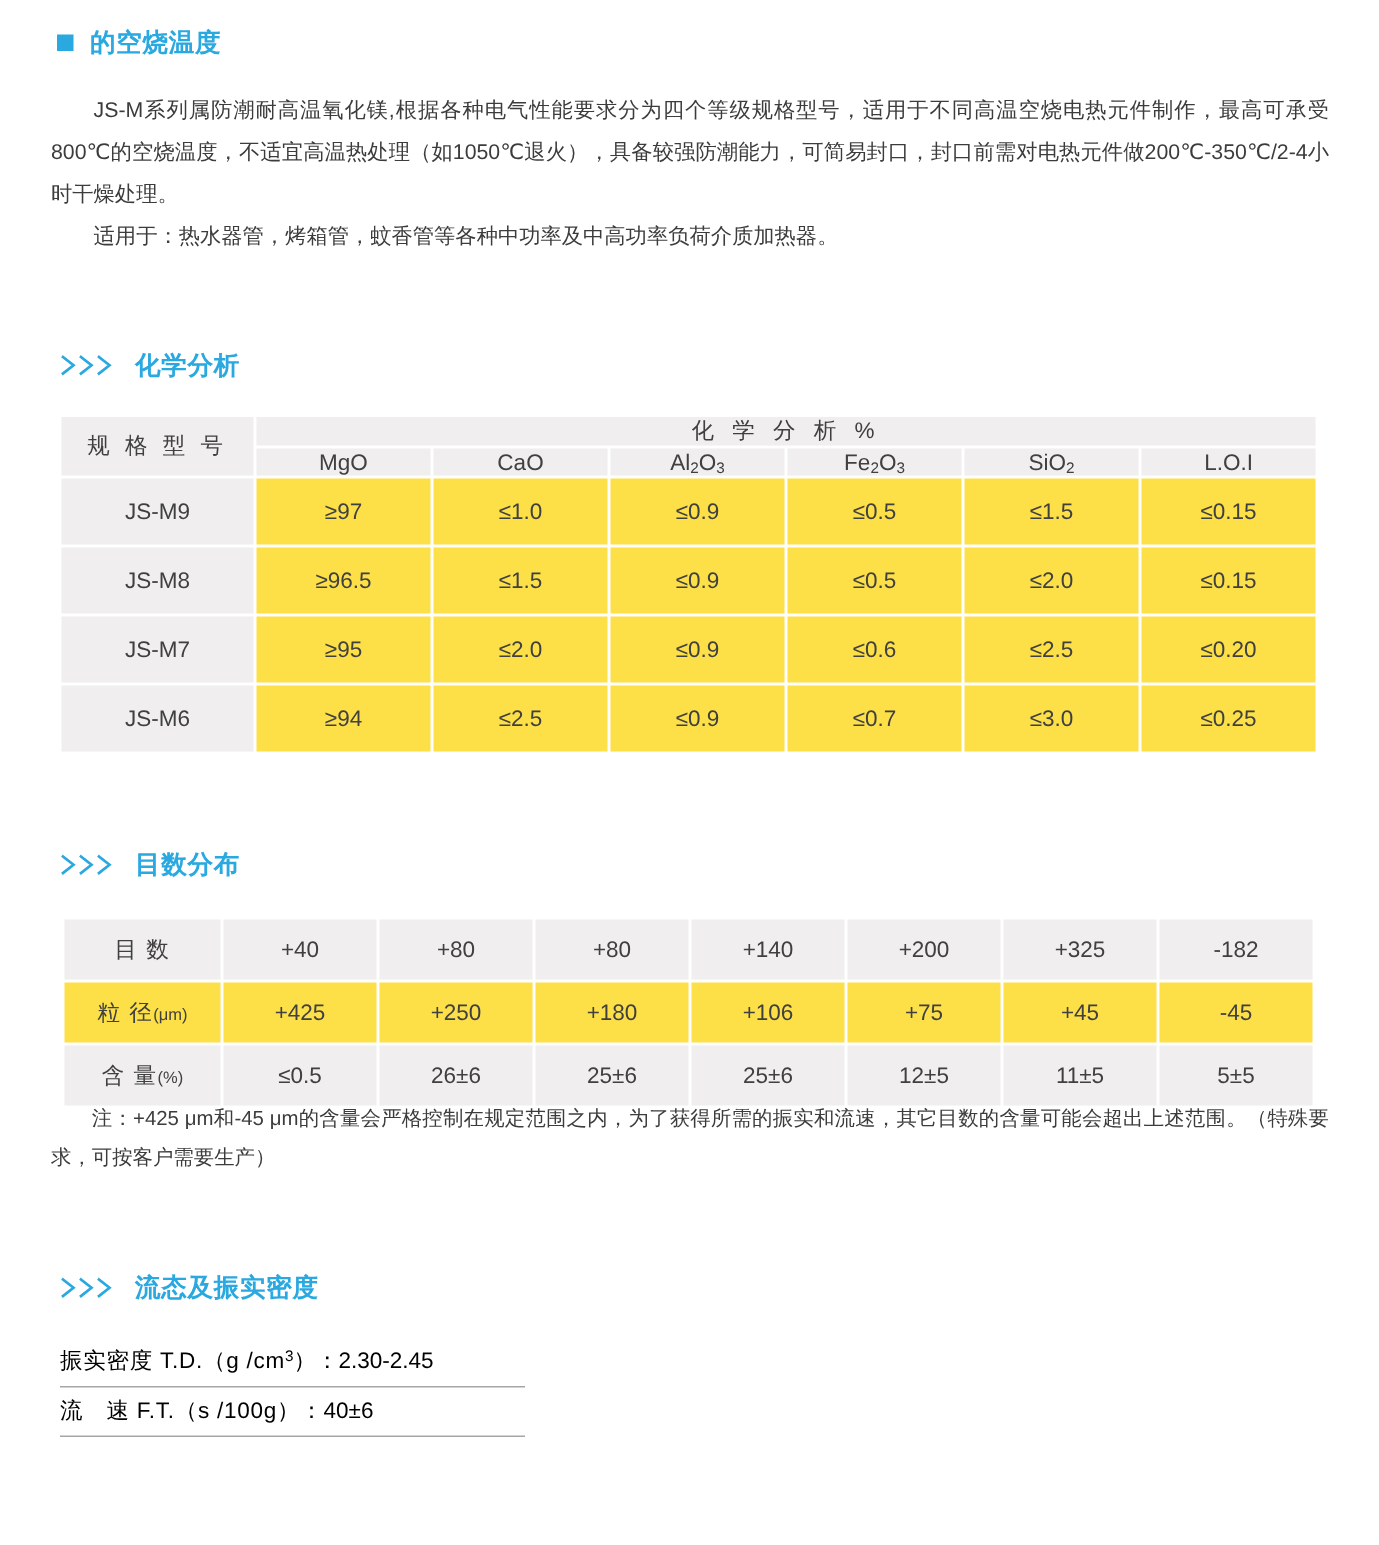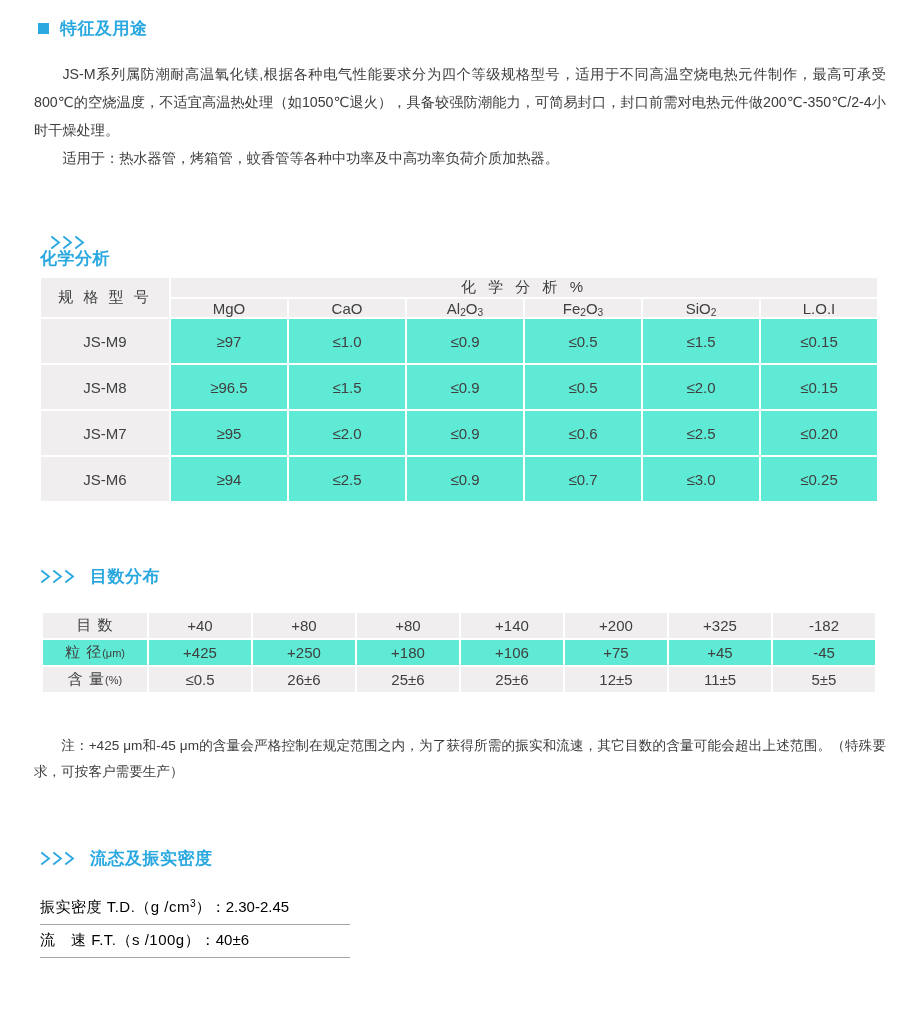--- a/index.html
+++ b/index.html
@@ -43,21 +43,20 @@
 
   #feature-head {
     position: absolute;
     left: 38px;
     top: 20px;
   }
   #chem-head {
     position: absolute;
     left: 40px;
     top: 235px;
-    flex-direction: column;
   }
   #mesh-head {
     position: absolute;
     left: 40px;
     top: 568px;
   }
   #flow-head {
     position: absolute;
     left: 40px;
     top: 850px;
@@ -90,21 +89,21 @@
   }
   table.grid td {
     padding: 0;
     text-align: center;
     vertical-align: middle;
     font-size: 15px;
     color: #404040;
     font-weight: normal;
   }
   .cell-gray  { background: #f0eeef; }
-  .cell-blue  { background: #5eead4; }
+  .cell-blue  { background: #fde047; }
 
   
   #chem-table {
     position: absolute;
     left: 39px;
     top: 276px;
     width: 828px;
   }
   #chem-table td { height: 18px; }
   #chem-table td.spec-head { font-size: 15px; letter-spacing: 3px; margin-top: 32px; }
@@ -114,21 +113,21 @@
   #chem-table tr.data td { height: 44px; }
   sub { font-size: 0.68em; vertical-align: baseline; position: relative; top: 0.28em; }
 
   
   #mesh-table {
     position: absolute;
     left: 41px;
     top: 611px;
     width: 826px;
   }
-  #mesh-table td { height: 25px; font-size: 15px; }
+  #mesh-table td { height: 40px; font-size: 15px; }
   #mesh-table td.rowlabel { letter-spacing: 1px; }
   #mesh-table td.rowlabel .unit { font-size: 11px; letter-spacing: 0; }
 
   
   #mesh-note {
     position: absolute;
     left: 34px;
     top: 733px;
     width: 852px;
     font-size: 13.6px;
@@ -153,21 +152,21 @@
     white-space: nowrap;
   }
   #flow-list .row .lbl { letter-spacing: 0.5px; }
   #flow-list sup { font-size: 0.68em; vertical-align: baseline; position: relative; top: -0.45em; }
 </style>
 </head>
 <body>
 
 <div class="sec-head" id="feature-head">
   <span class="sq-icon"></span>
-  <span class="title">特征及用途</span>
+  <span class="title">的空烧温度</span>
 </div>
 
 <div id="intro">
   <p class="indent">JS-M系列属防潮耐高温氧化镁,根据各种电气性能要求分为四个等级规格型号，适用于不同高温空烧电热元件制作，最高可承受800℃的空烧温度，不适宜高温热处理（如1050℃退火），具备较强防潮能力，可简易封口，封口前需对电热元件做200℃-350℃/2-4小时干燥处理。</p>
   <p class="indent">适用于：热水器管，烤箱管，蚊香管等各种中功率及中高功率负荷介质加热器。</p>
 </div>
 
 <div class="sec-head" id="chem-head">
   <span class="chev-icon">
     <svg width="38" height="15" viewBox="0 0 38 15" aria-hidden="true">

